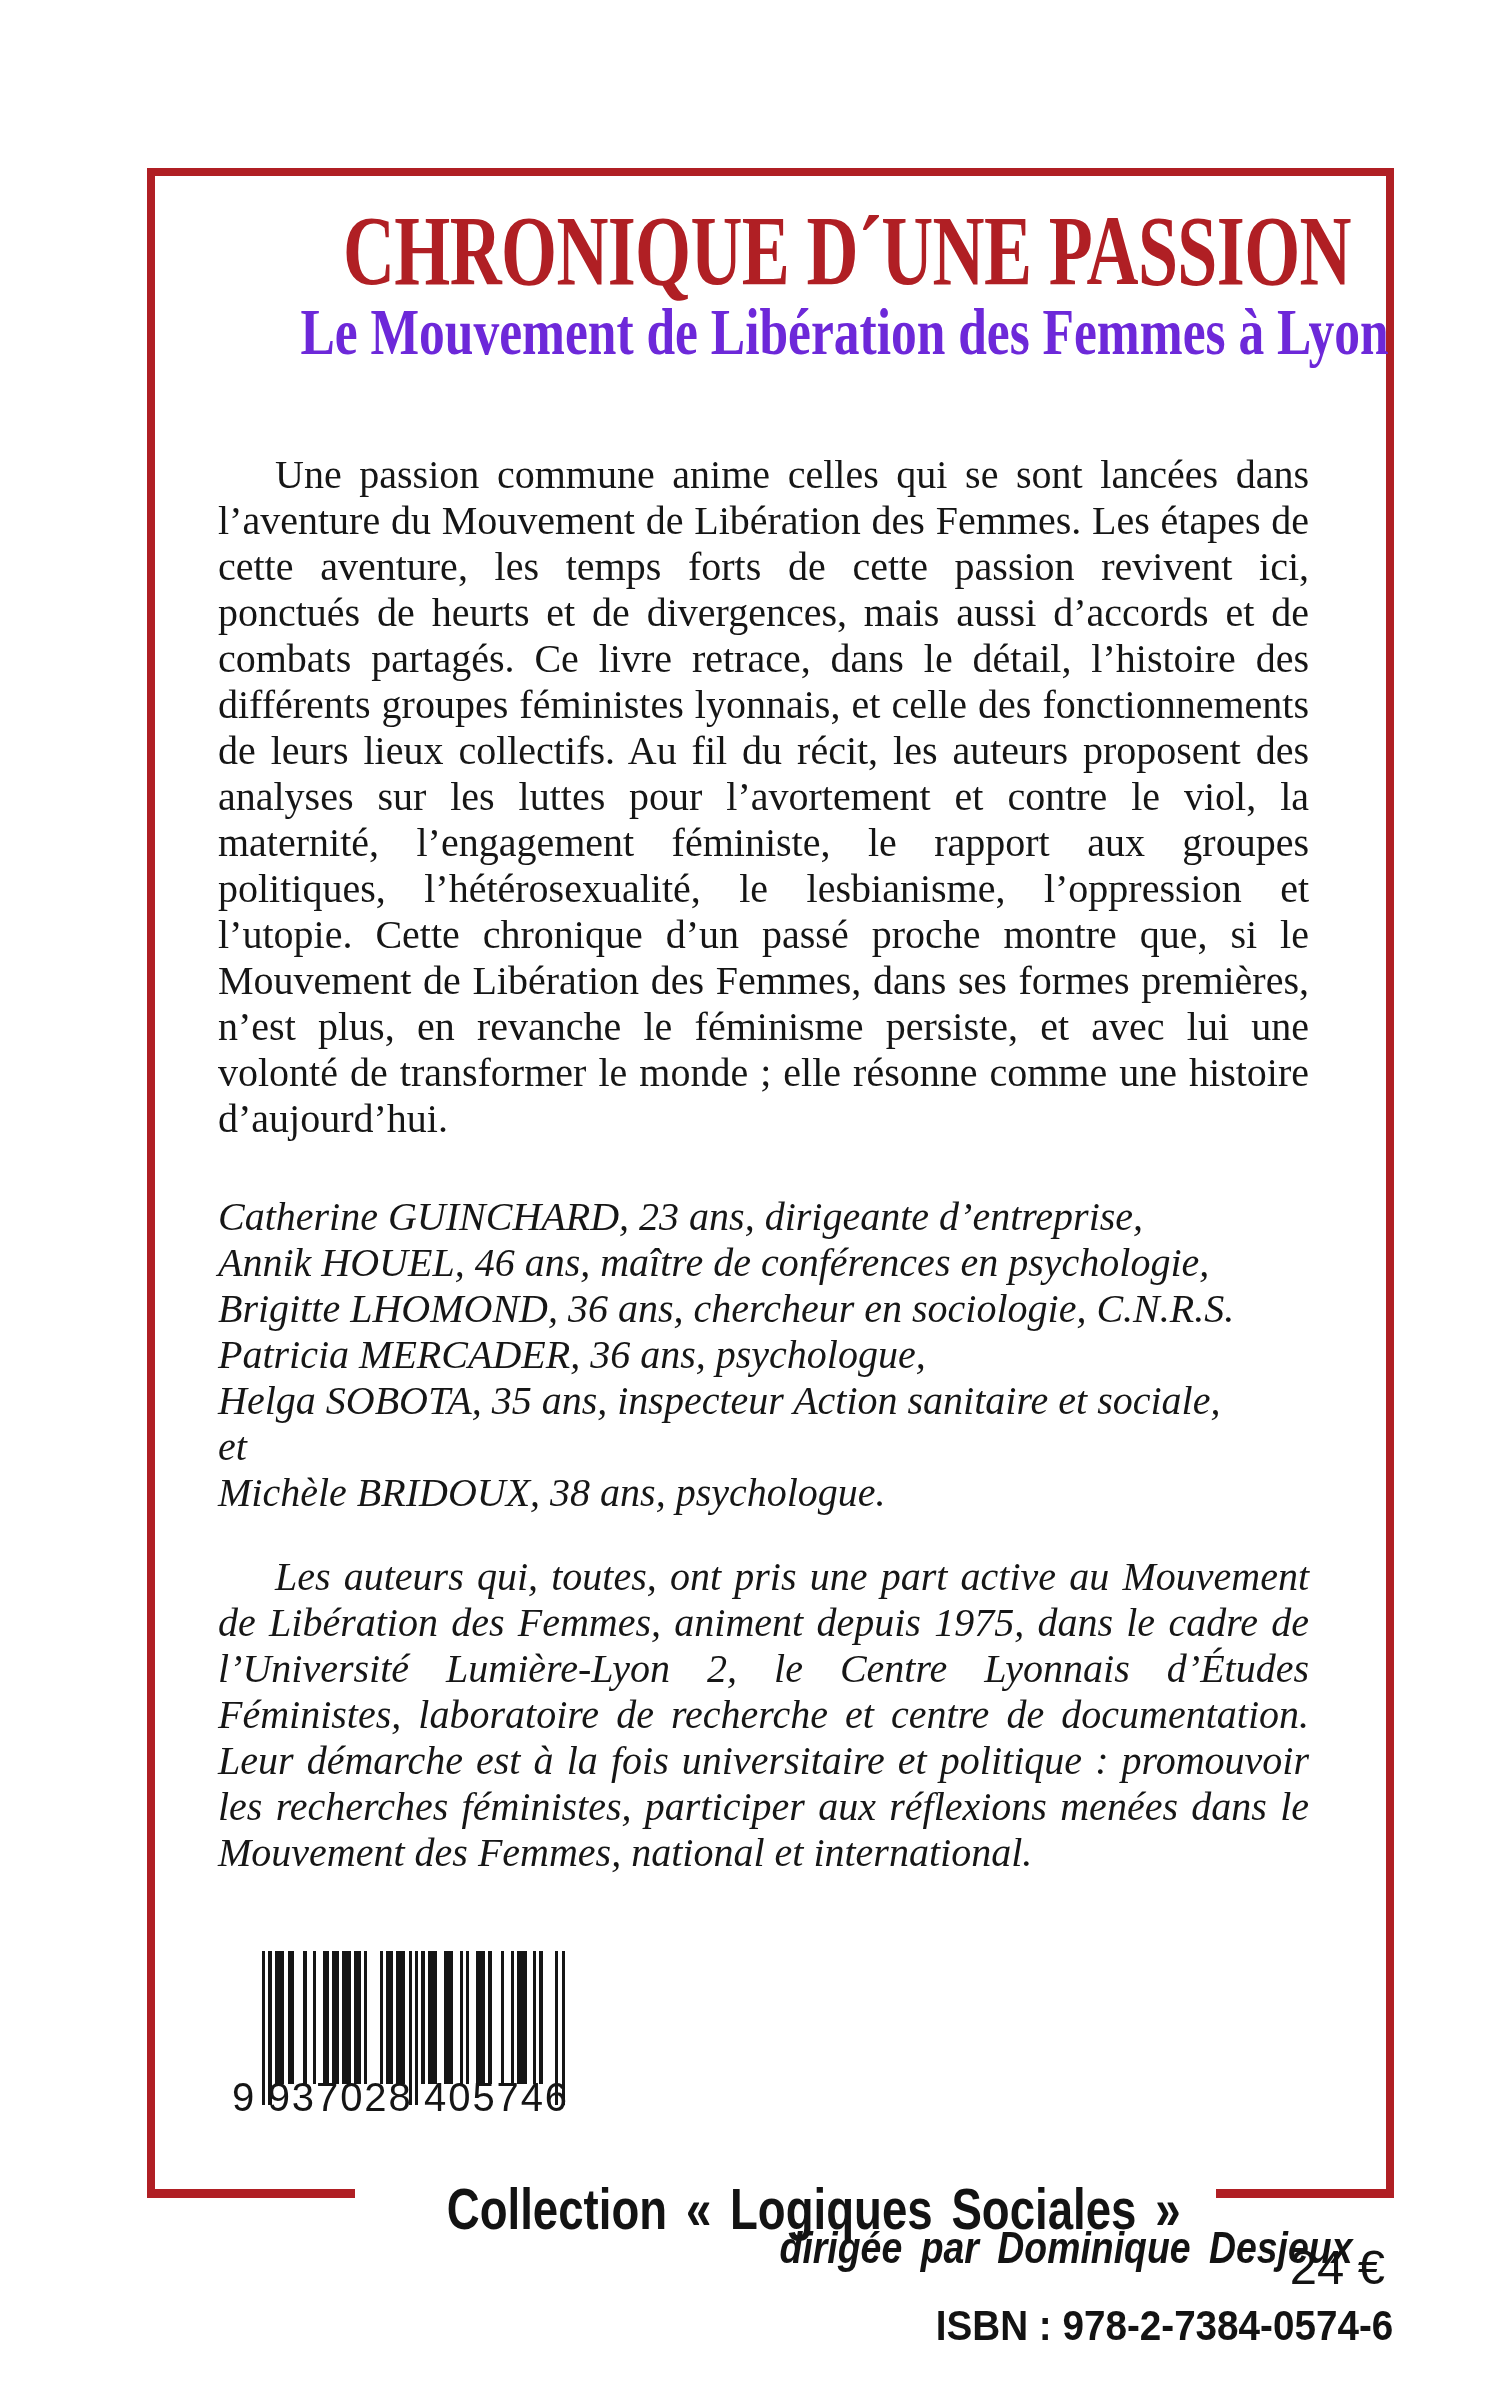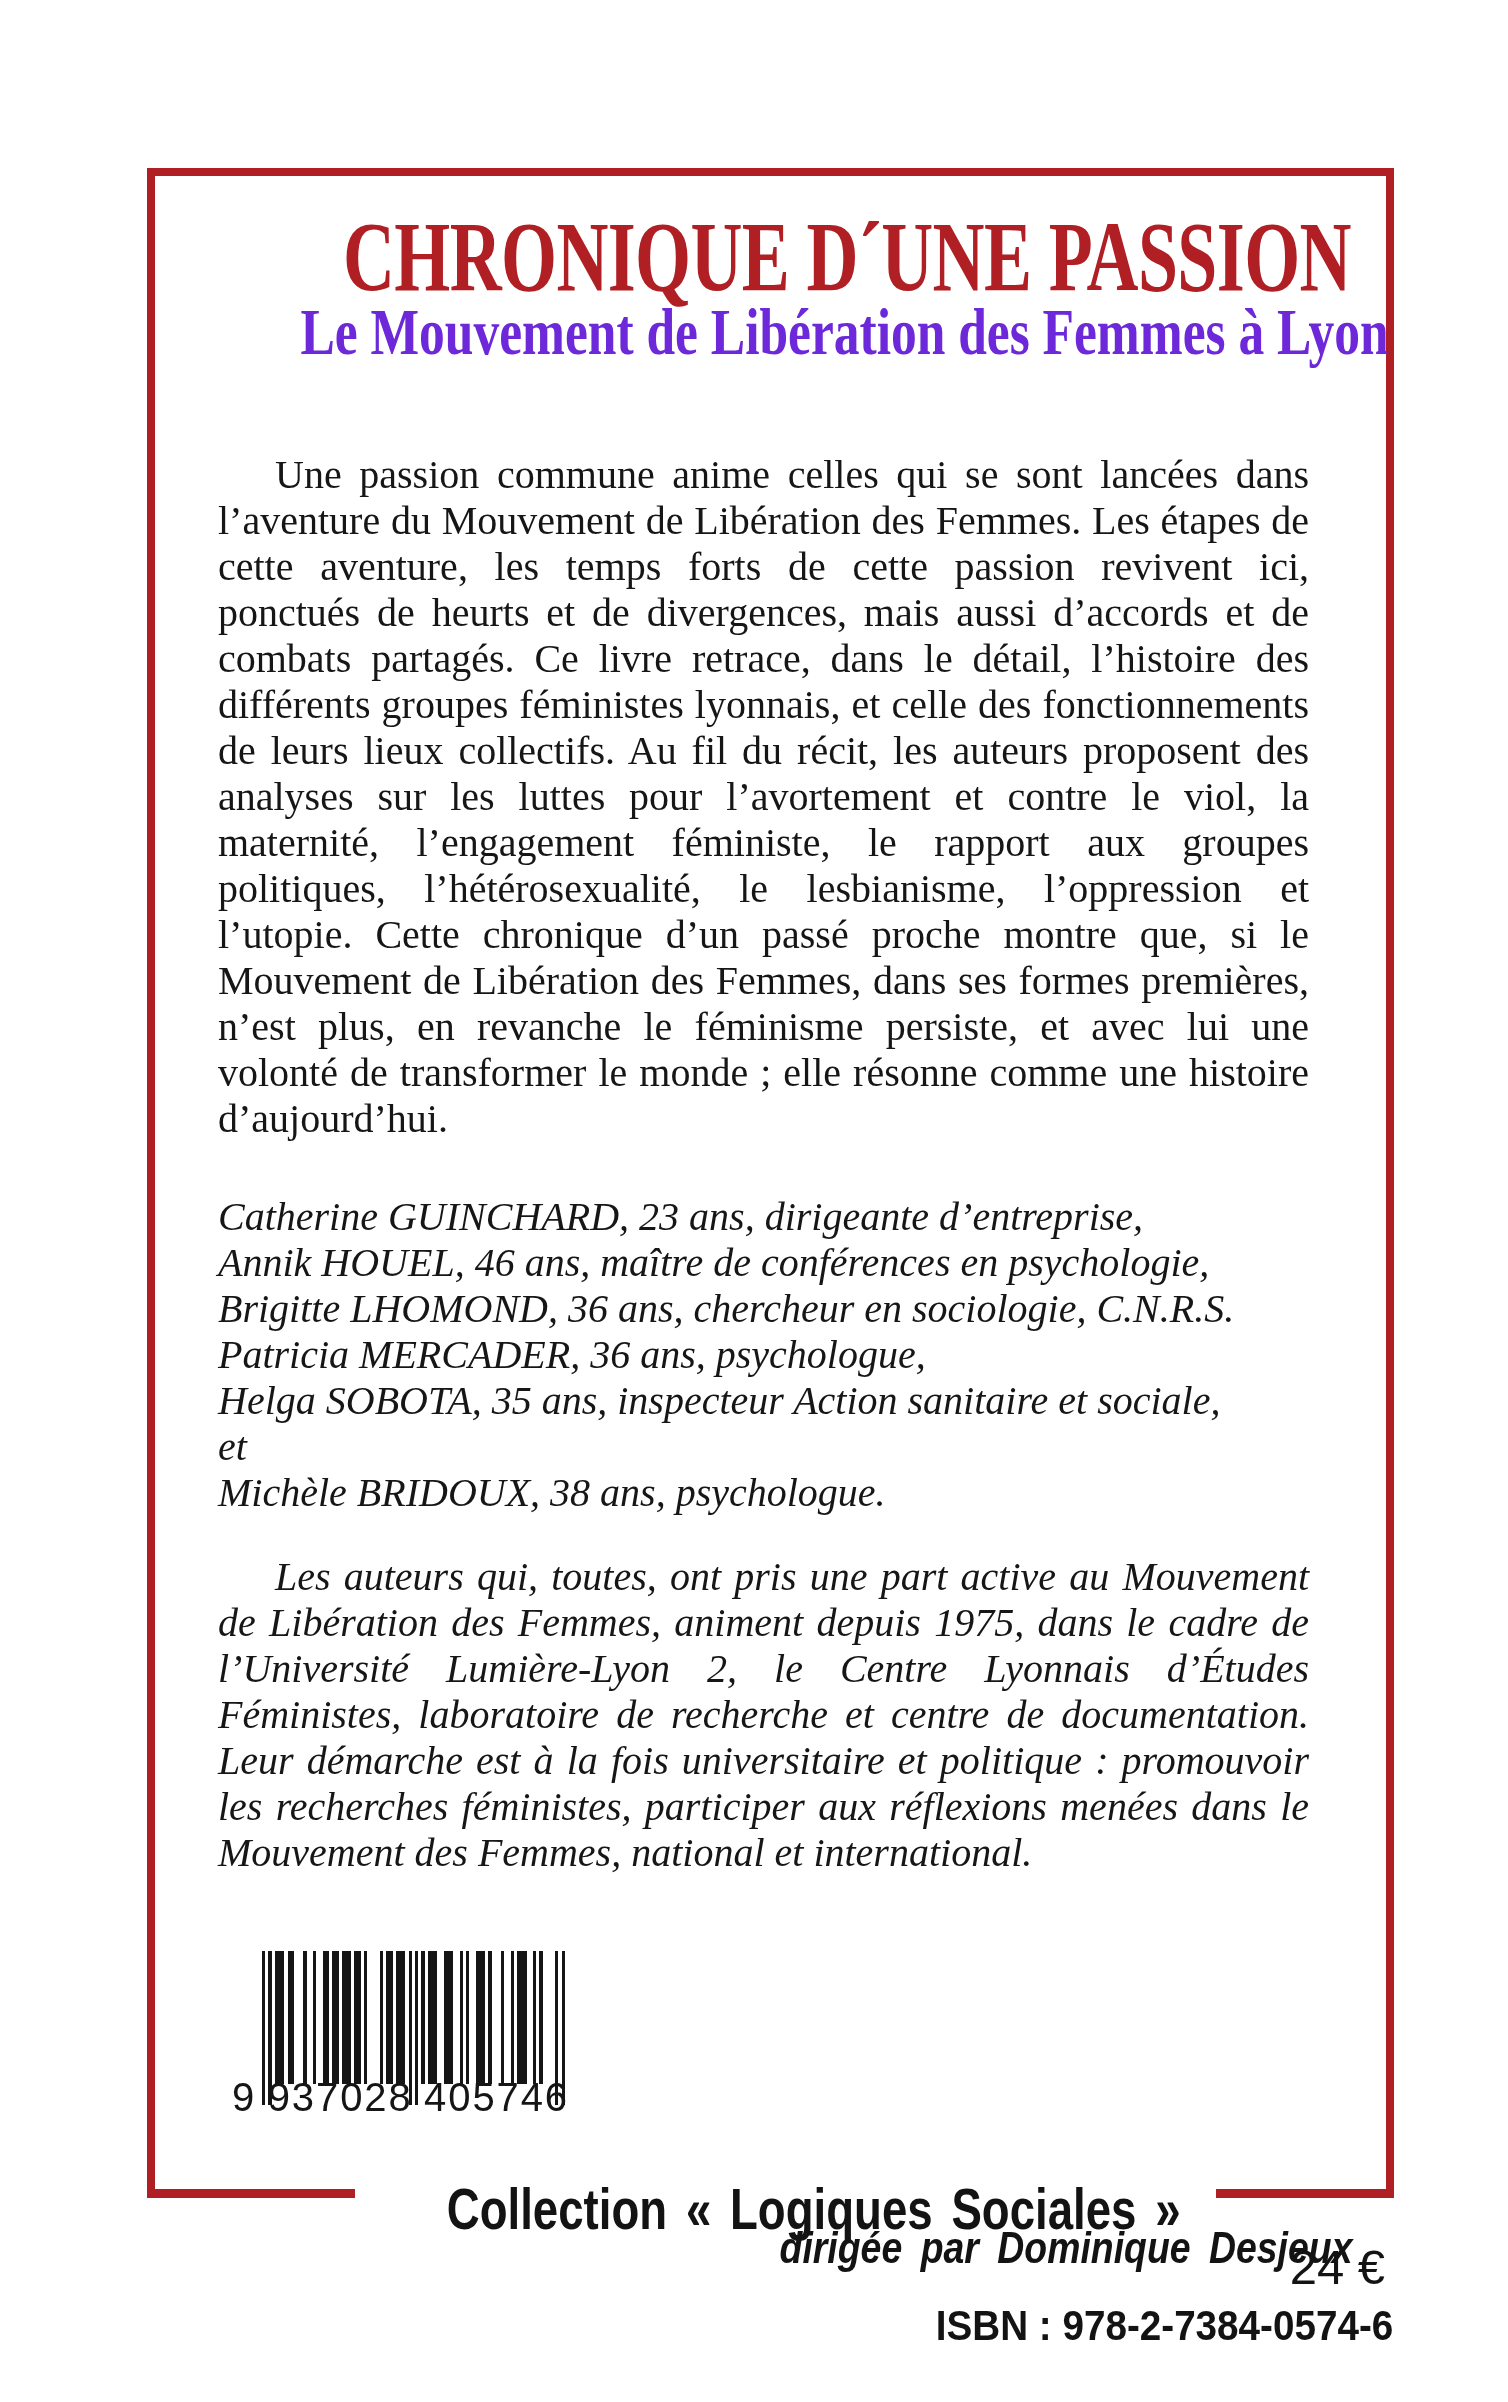--- a/index.html
+++ b/index.html
@@ -11,21 +11,21 @@
   
   .frame {
     position: absolute; left: 147px; top: 168px; width: 1247px; height: 2029px;
     border-top: 8.5px solid var(--red); border-left: 8.5px solid var(--red); border-right: 8.5px solid var(--red);
   }
 
   .title {
     position: absolute; left: 147px; top: 201px; width: 1247px;
     text-align: center; white-space: nowrap;
     font-family: "Liberation Serif", serif; font-weight: bold;
-    font-size: 100px; line-height: 1; color: var(--red); margin-top: 6px;
+    font-size: 100px; line-height: 1; color: var(--red);
   }
   .title .squeeze { display: inline-block; transform: scaleX(0.72); letter-spacing: -0.9px; }
 
   .subtitle {
     position: absolute; left: 147px; top: 299px; width: 1247px;
     text-align: center; white-space: nowrap;
     font-family: "Liberation Serif", serif; font-weight: bold;
     font-size: 66px; line-height: 1; color: #6d28d9;
   }
   .subtitle .squeeze { display: inline-block; transform: scaleX(0.78); }

